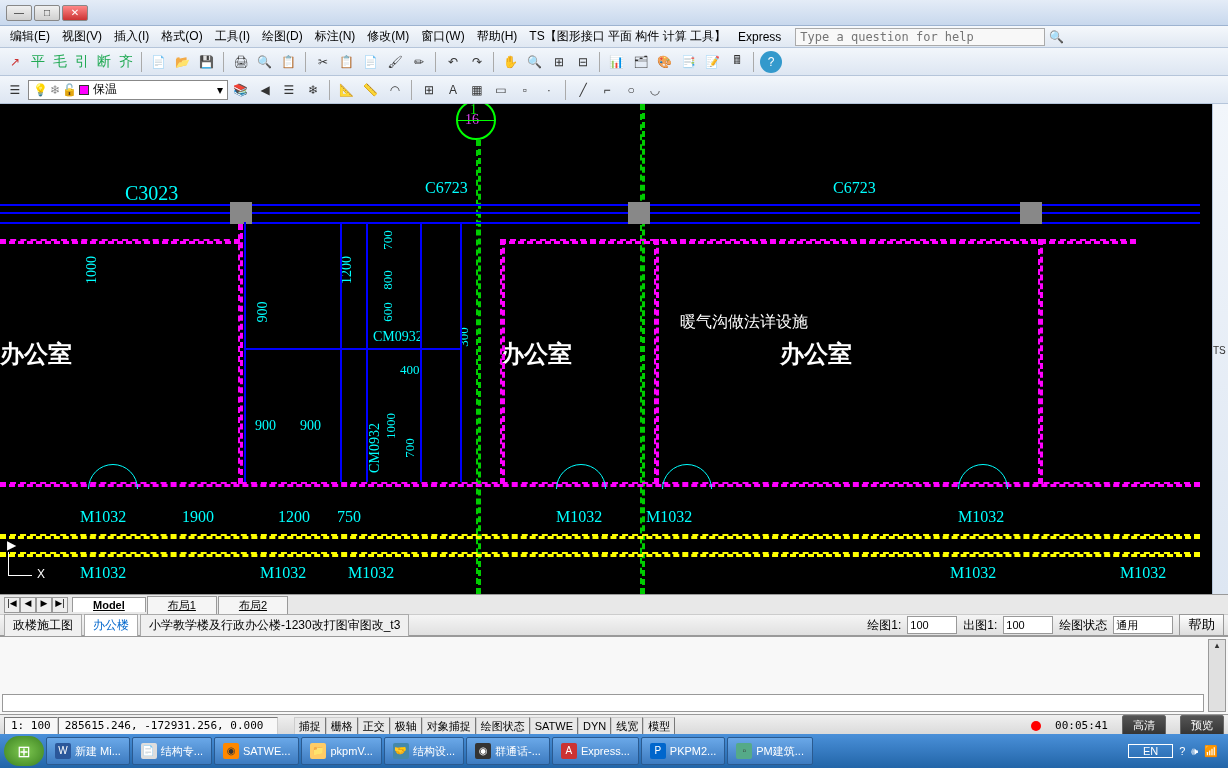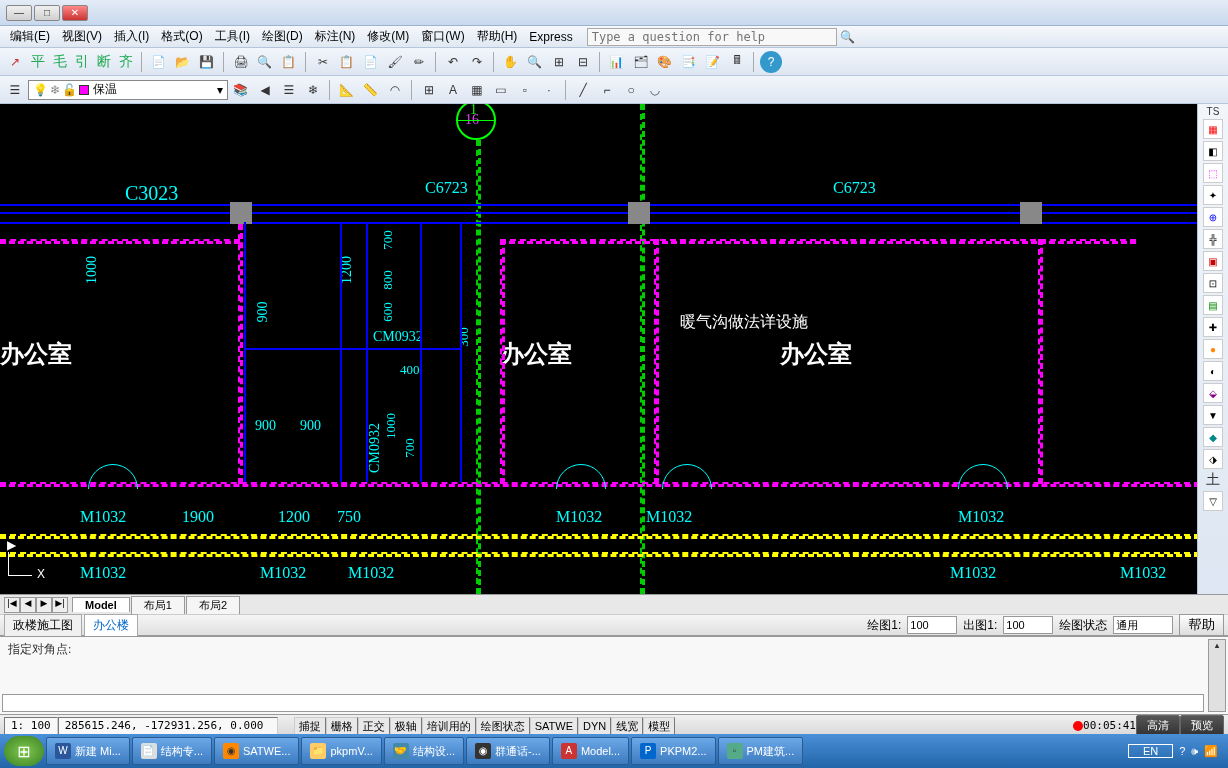--- a/index.html
+++ b/index.html
@@ -15,54 +15,54 @@
 
 .toolbar-row { height: 28px; background: linear-gradient(#f2f6fb,#dde6f2); border-bottom: 1px solid #b5c5da; display: flex; align-items: center; padding: 0 4px; gap: 2px; }
 .tb-btn { width: 22px; height: 22px; border: 1px solid transparent; border-radius: 2px; display: flex; align-items: center; justify-content: center; font-size: 12px; cursor: pointer; color: #333; }
 .tb-sep { width: 2px; height: 20px; border-left: 1px solid #aaa; margin: 0 3px; }
 .tb-text { font-size: 14px; color: #2a5; padding: 0 3px; cursor: pointer; }
 .layer-combo { width: 200px; height: 20px; background: #fff; border: 1px solid #888; font-size: 12px; padding: 0 4px; display: flex; align-items: center; }
 .layer-sw { width: 10px; height: 10px; background: #ff00ff; margin-right: 4px; border: 1px solid #333; }
 
 .work-area { position: relative; height: 490px; display: flex; }
 .canvas { flex: 1; background: #000; position: relative; overflow: hidden; }
-.right-palette { width: 31px; background: linear-gradient(#f2f6fb,#dde6f2); border-left: 1px solid #b5c5da; display: flex; flex-direction: column; align-items: center; padding-top: 2px; gap: 2px; }
+.right-palette { width: 16px; background: linear-gradient(#f2f6fb,#dde6f2); border-left: 1px solid #b5c5da; display: flex; align-items: center; padding-top: 2px; gap: 2px; }
 .pal-btn { width: 20px; height: 20px; border: 1px solid #ccc; background: #fff; font-size: 10px; cursor: pointer; display: flex; align-items: center; justify-content: center; }
 
 
 .cad-line { position: absolute; }
 .hline { height: 0; border-top-width: 1px; border-top-style: solid; }
 .vline { width: 0; border-left-width: 1px; border-left-style: solid; }
 .dashed { border-style: dashed !important; }
 .txt { position: absolute; font-family: SimSun, serif; white-space: nowrap; }
 .circle { position: absolute; border: 2px solid #0f0; border-radius: 50%; }
 .column { position: absolute; background: #888; width: 22px; height: 22px; }
 
 .model-tabs { height: 20px; background: #e8e8e8; border-top: 1px solid #999; display: flex; align-items: center; font-size: 11px; padding-left: 4px; }
-.mtab { padding: 1px 12px; background: #f5f5f5; border: 1px solid #999; border-bottom: none; margin-right: 1px; cursor: pointer; }
+.mtab { padding: 1px 20px; background: #f5f5f5; border: 1px solid #999; border-bottom: none; margin-right: 1px; cursor: pointer; text-decoration: underline; }
 .mtab.active { background: #fff; font-weight: bold; }
 .nav-btns { display: flex; margin-right: 4px; }
 .nav-btn { width: 16px; height: 16px; border: 1px solid #999; background: #eee; font-size: 9px; cursor: pointer; text-align: center; }
 
 .doc-tabs { height: 22px; background: linear-gradient(#f5f5f5,#e0e0e0); border-top: 1px solid #ccc; border-bottom: 1px solid #999; display: flex; align-items: center; font-size: 12px; padding: 0 4px; }
 .dtab { padding: 2px 8px; border: 1px solid #aaa; background: #f0f0f0; margin-right: 2px; cursor: pointer; }
 .dtab.active { background: #fff; color: #06c; border-bottom-color: #fff; }
 .right-status { margin-left: auto; display: flex; gap: 6px; align-items: center; font-size: 12px; }
 .stat-input { width: 50px; height: 18px; border: 1px solid #999; font-size: 11px; padding: 0 2px; }
 .help-btn { padding: 1px 8px; border: 1px solid #999; background: linear-gradient(#fff,#ddd); cursor: pointer; }
 
 .cmd-area { height: 78px; background: #f8f8f8; border-top: 1px solid #999; font-size: 12px; color: #333; position: relative; }
 .cmd-text { padding: 4px 8px; font-family: SimSun; }
 .cmd-input-row { position: absolute; bottom: 2px; left: 2px; right: 24px; height: 18px; background: #fff; border: 1px solid #999; }
 .cmd-scroll { position: absolute; right: 2px; top: 2px; bottom: 2px; width: 18px; background: #e0e0e0; border: 1px solid #999; }
 
 .status-bar { height: 22px; background: linear-gradient(#f0f0f0,#d8d8d8); border-top: 1px solid #999; display: flex; align-items: center; font-size: 11px; padding: 0 4px; gap: 0; }
 .coord { font-family: monospace; padding: 0 6px; border: 1px inset #ccc; height: 18px; line-height: 16px; background: #f8f8f8; }
 .snap-btn { padding: 0 4px; border: 1px outset #ccc; height: 18px; line-height: 16px; cursor: pointer; background: #e8e8e8; }
-.video-ctrl { margin-left: auto; display: flex; align-items: center; gap: 0; }
+.video-ctrl { margin-left: auto; display: flex; align-items: center; gap: 14px; }
 .rec-dot { width: 10px; height: 10px; background: #f00; border-radius: 50%; }
 .vbtn { padding: 2px 10px; border: 1px solid #666; background: linear-gradient(#555,#333); color: #fff; cursor: pointer; border-radius: 2px; }
 
 .taskbar { height: 34px; background: linear-gradient(#4a90d9,#2265a8); display: flex; align-items: center; padding: 0 4px; gap: 2px; position: absolute; bottom: 0; left: 0; right: 0; }
 .start-btn { width: 40px; height: 30px; background: radial-gradient(#7ec850,#3a8020); border-radius: 15px; cursor: pointer; display: flex; align-items: center; justify-content: center; color: #fff; font-size: 16px; }
 .task-btn { height: 28px; padding: 0 8px; background: linear-gradient(#6aa8e8,#3d7bc0); border: 1px solid #2a5a90; border-radius: 2px; color: #fff; font-size: 11px; display: flex; align-items: center; gap: 4px; cursor: pointer; max-width: 110px; overflow: hidden; white-space: nowrap; }
 .task-icon { width: 16px; height: 16px; background: #fff; border-radius: 2px; font-size: 10px; color: #333; text-align: center; line-height: 16px; }
 .tray { margin-left: auto; display: flex; align-items: center; gap: 6px; color: #fff; font-size: 11px; padding: 0 6px; }
 </style>
 </head>
@@ -80,20 +80,21 @@
   <span class="menu-item">编辑(E)</span>
   <span class="menu-item">视图(V)</span>
   <span class="menu-item">插入(I)</span>
   <span class="menu-item">格式(O)</span>
   <span class="menu-item">工具(I)</span>
   <span class="menu-item">绘图(D)</span>
   <span class="menu-item">标注(N)</span>
   <span class="menu-item">修改(M)</span>
   <span class="menu-item">窗口(W)</span>
   <span class="menu-item">帮助(H)</span>
+  <span class="menu-item">TS【图形接口  平面  构件  计算  工具】</span>
   <span class="menu-item">Express</span>
   <input class="help-input" placeholder="Type a question for help" style="">
   <span class="tb-btn">🔍</span>
 </div>
 
 <div class="toolbar-row">
   <span class="tb-btn" style="color:#c33">↗</span>
   <span class="tb-text">平</span>
   <span class="tb-text">毛</span>
   <span class="tb-text">引</span>
@@ -284,48 +285,48 @@
     <div class="nav-btn">▶|</div>
   </div>
   <div class="mtab active">Model</div>
   <div class="mtab">布局1</div>
   <div class="mtab">布局2</div>
 </div>
 
 <div class="doc-tabs">
   <div class="dtab">政楼施工图</div>
   <div class="dtab active">办公楼</div>
+  <div class="dtab">小学教学楼及行政办公楼-1230改打图审图改_t3</div>
   <div class="right-status">
     <span>绘图1:</span>
     <input class="stat-input" value="100" style="">
     <span>出图1:</span>
     <input class="stat-input" value="100" style="">
     <span>绘图状态</span>
     <input class="stat-input" style="width: 60px;" value="通用">
     <button class="help-btn">帮助</button>
   </div>
 </div>
 
 <div class="cmd-area">
-  <div class="cmd-text">指定对角点:</div>
   <div class="cmd-input-row"></div>
   <div class="cmd-scroll">
     <div style="font-size:9px;text-align:center">▴</div>
   </div>
 </div>
 
 <div class="status-bar">
   <span class="coord">1: 100</span>
   <span class="coord" style="width:220px">285615.246, -172931.256, 0.000</span>
   <span style="width:16px"></span>
   <span class="snap-btn">捕捉</span>
   <span class="snap-btn">栅格</span>
   <span class="snap-btn">正交</span>
   <span class="snap-btn">极轴</span>
-  <span class="snap-btn">培训用的</span>
+  <span class="snap-btn">对象捕捉</span>
   <span class="snap-btn">绘图状态</span>
   <span class="snap-btn">SATWE</span>
   <span class="snap-btn">DYN</span>
   <span class="snap-btn">线宽</span>
   <span class="snap-btn">模型</span>
   <div class="video-ctrl">
     <span class="rec-dot"></span>
     <span style="font-family:monospace">00:05:41</span>
     <span class="vbtn">高清</span>
     <span class="vbtn">预览</span>
@@ -353,21 +354,21 @@
   <div class="task-btn">
       <span class="task-icon" style="background:#48a">🤝</span>
       <span>结构设...</span>
     </div>
   <div class="task-btn">
       <span class="task-icon" style="background:#333;color:#fff">◉</span>
       <span>群通话-...</span>
     </div>
   <div class="task-btn">
       <span class="task-icon" style="background:#c33;color:#fff">A</span>
-      <span>Model...</span>
+      <span>Express...</span>
     </div>
   <div class="task-btn">
       <span class="task-icon" style="background:#06c;color:#fff">P</span>
       <span>PKPM2...</span>
     </div>
   <div class="task-btn">
       <span class="task-icon" style="background:#5a8">▫</span>
       <span>PM建筑...</span>
     </div>
   <div class="tray">

